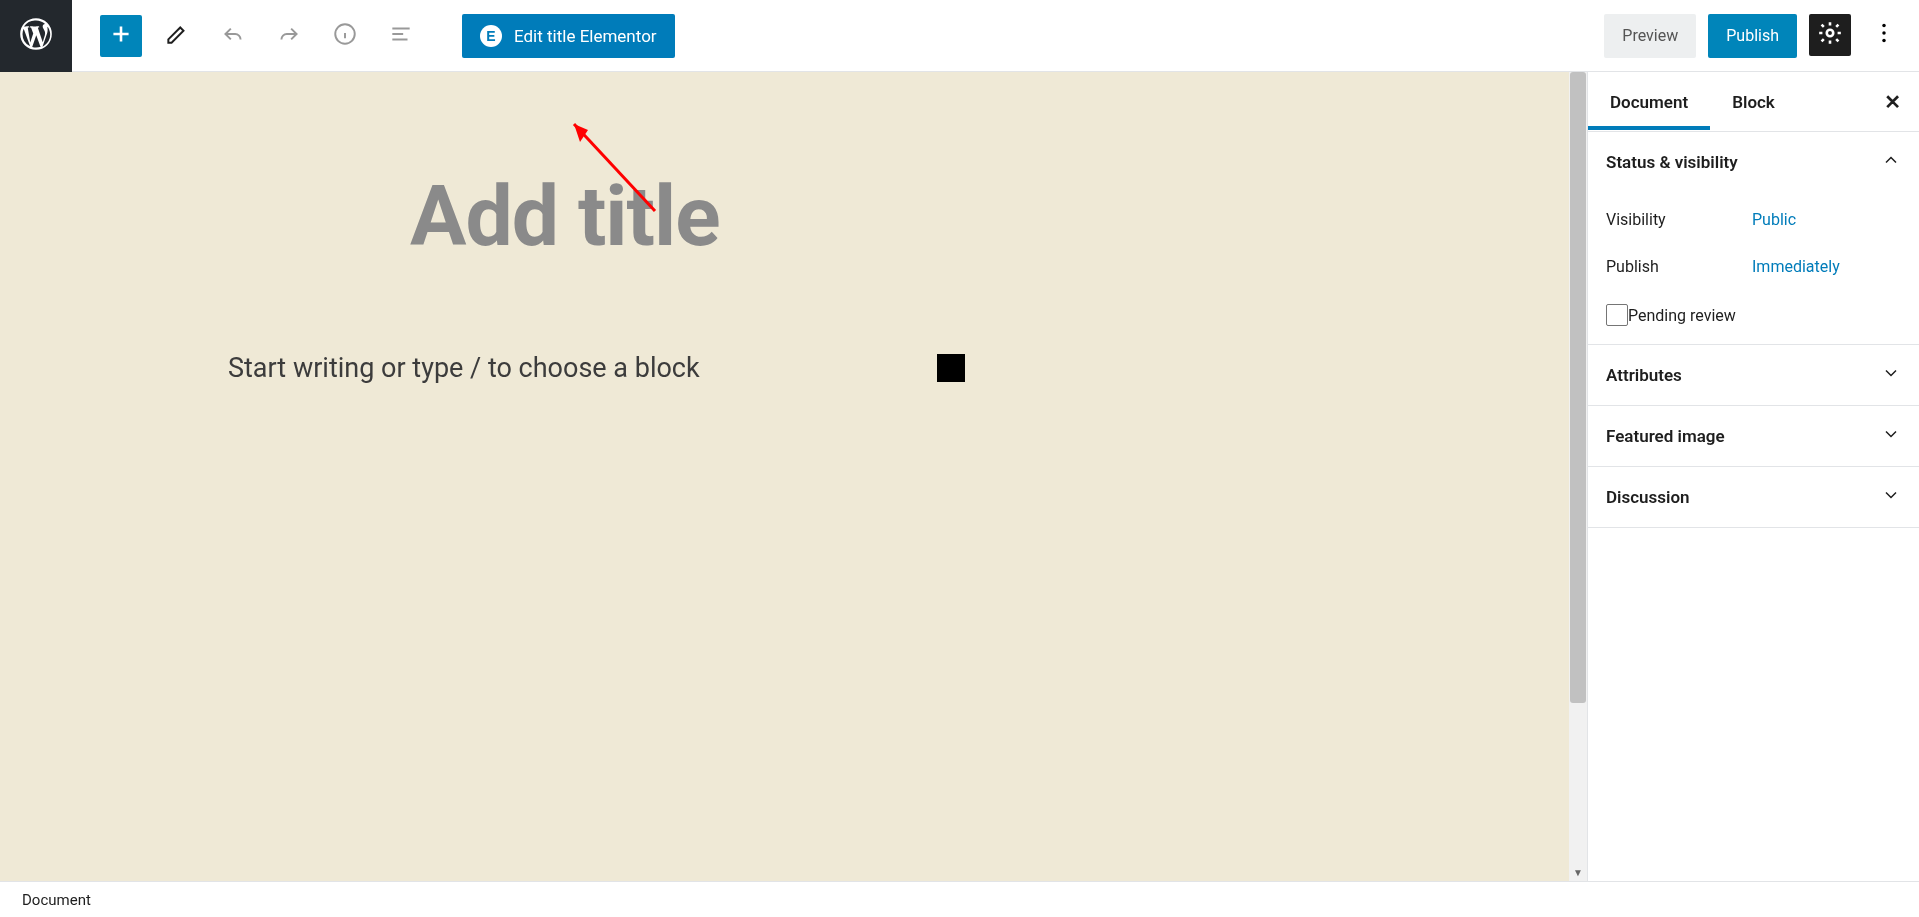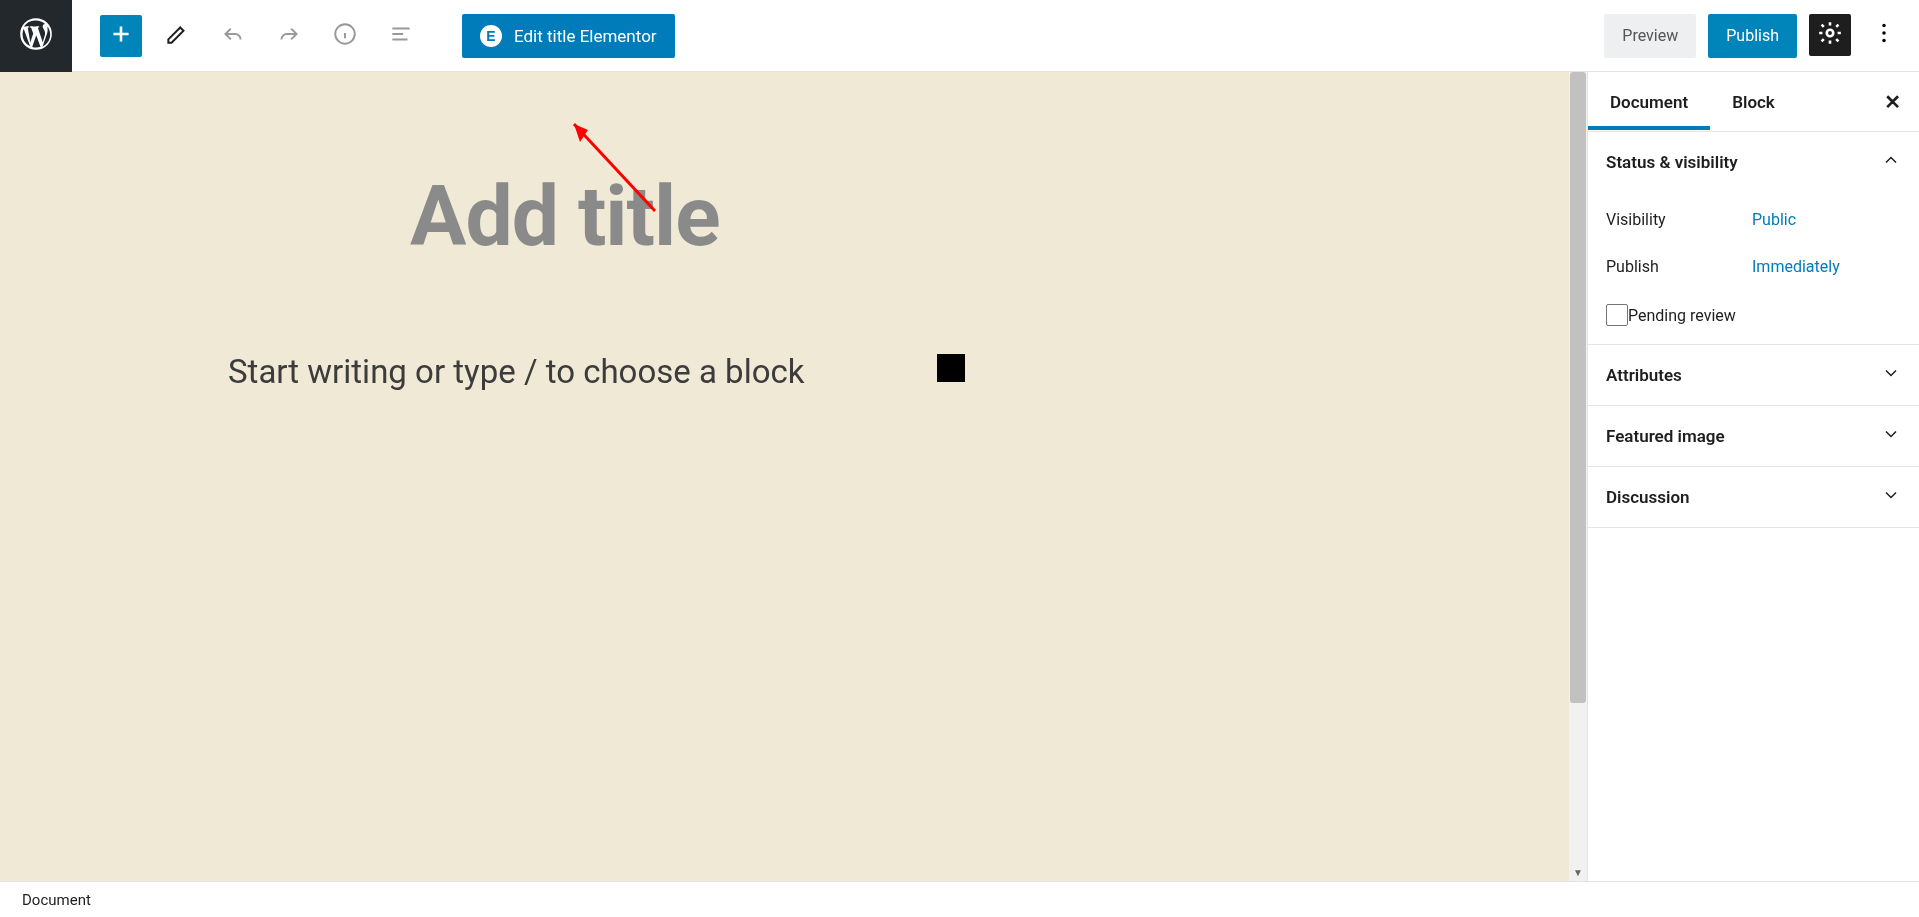--- a/index.html
+++ b/index.html
@@ -79,21 +79,21 @@
   .varrow { position:absolute; left:0; width:18px; height:18px; display:flex; align-items:center; justify-content:center; color:#666; font-size:10px; }
   .varrow.top { top:0; }
   .varrow.bot { bottom:0; }
 
   .title-placeholder {
     position:absolute; left:410px; top:95px;
     font-size:84px; font-weight:700; color:#8a8a8a; letter-spacing:-1px;
   }
   .start-writing {
     position:absolute; left:228px; top:280px;
-    font-size:33px; color:#3c3c3c;
+    font-size:27px; color:#3c3c3c;
   }
   .start-handle {
     position:absolute; left:937px; top:282px;
     width:28px; height:28px; background:#000;
   }
 
   
   .arrow-wrap { position:absolute; left:560px; top:44px; width:120px; height:120px; pointer-events:none; }
 
   

